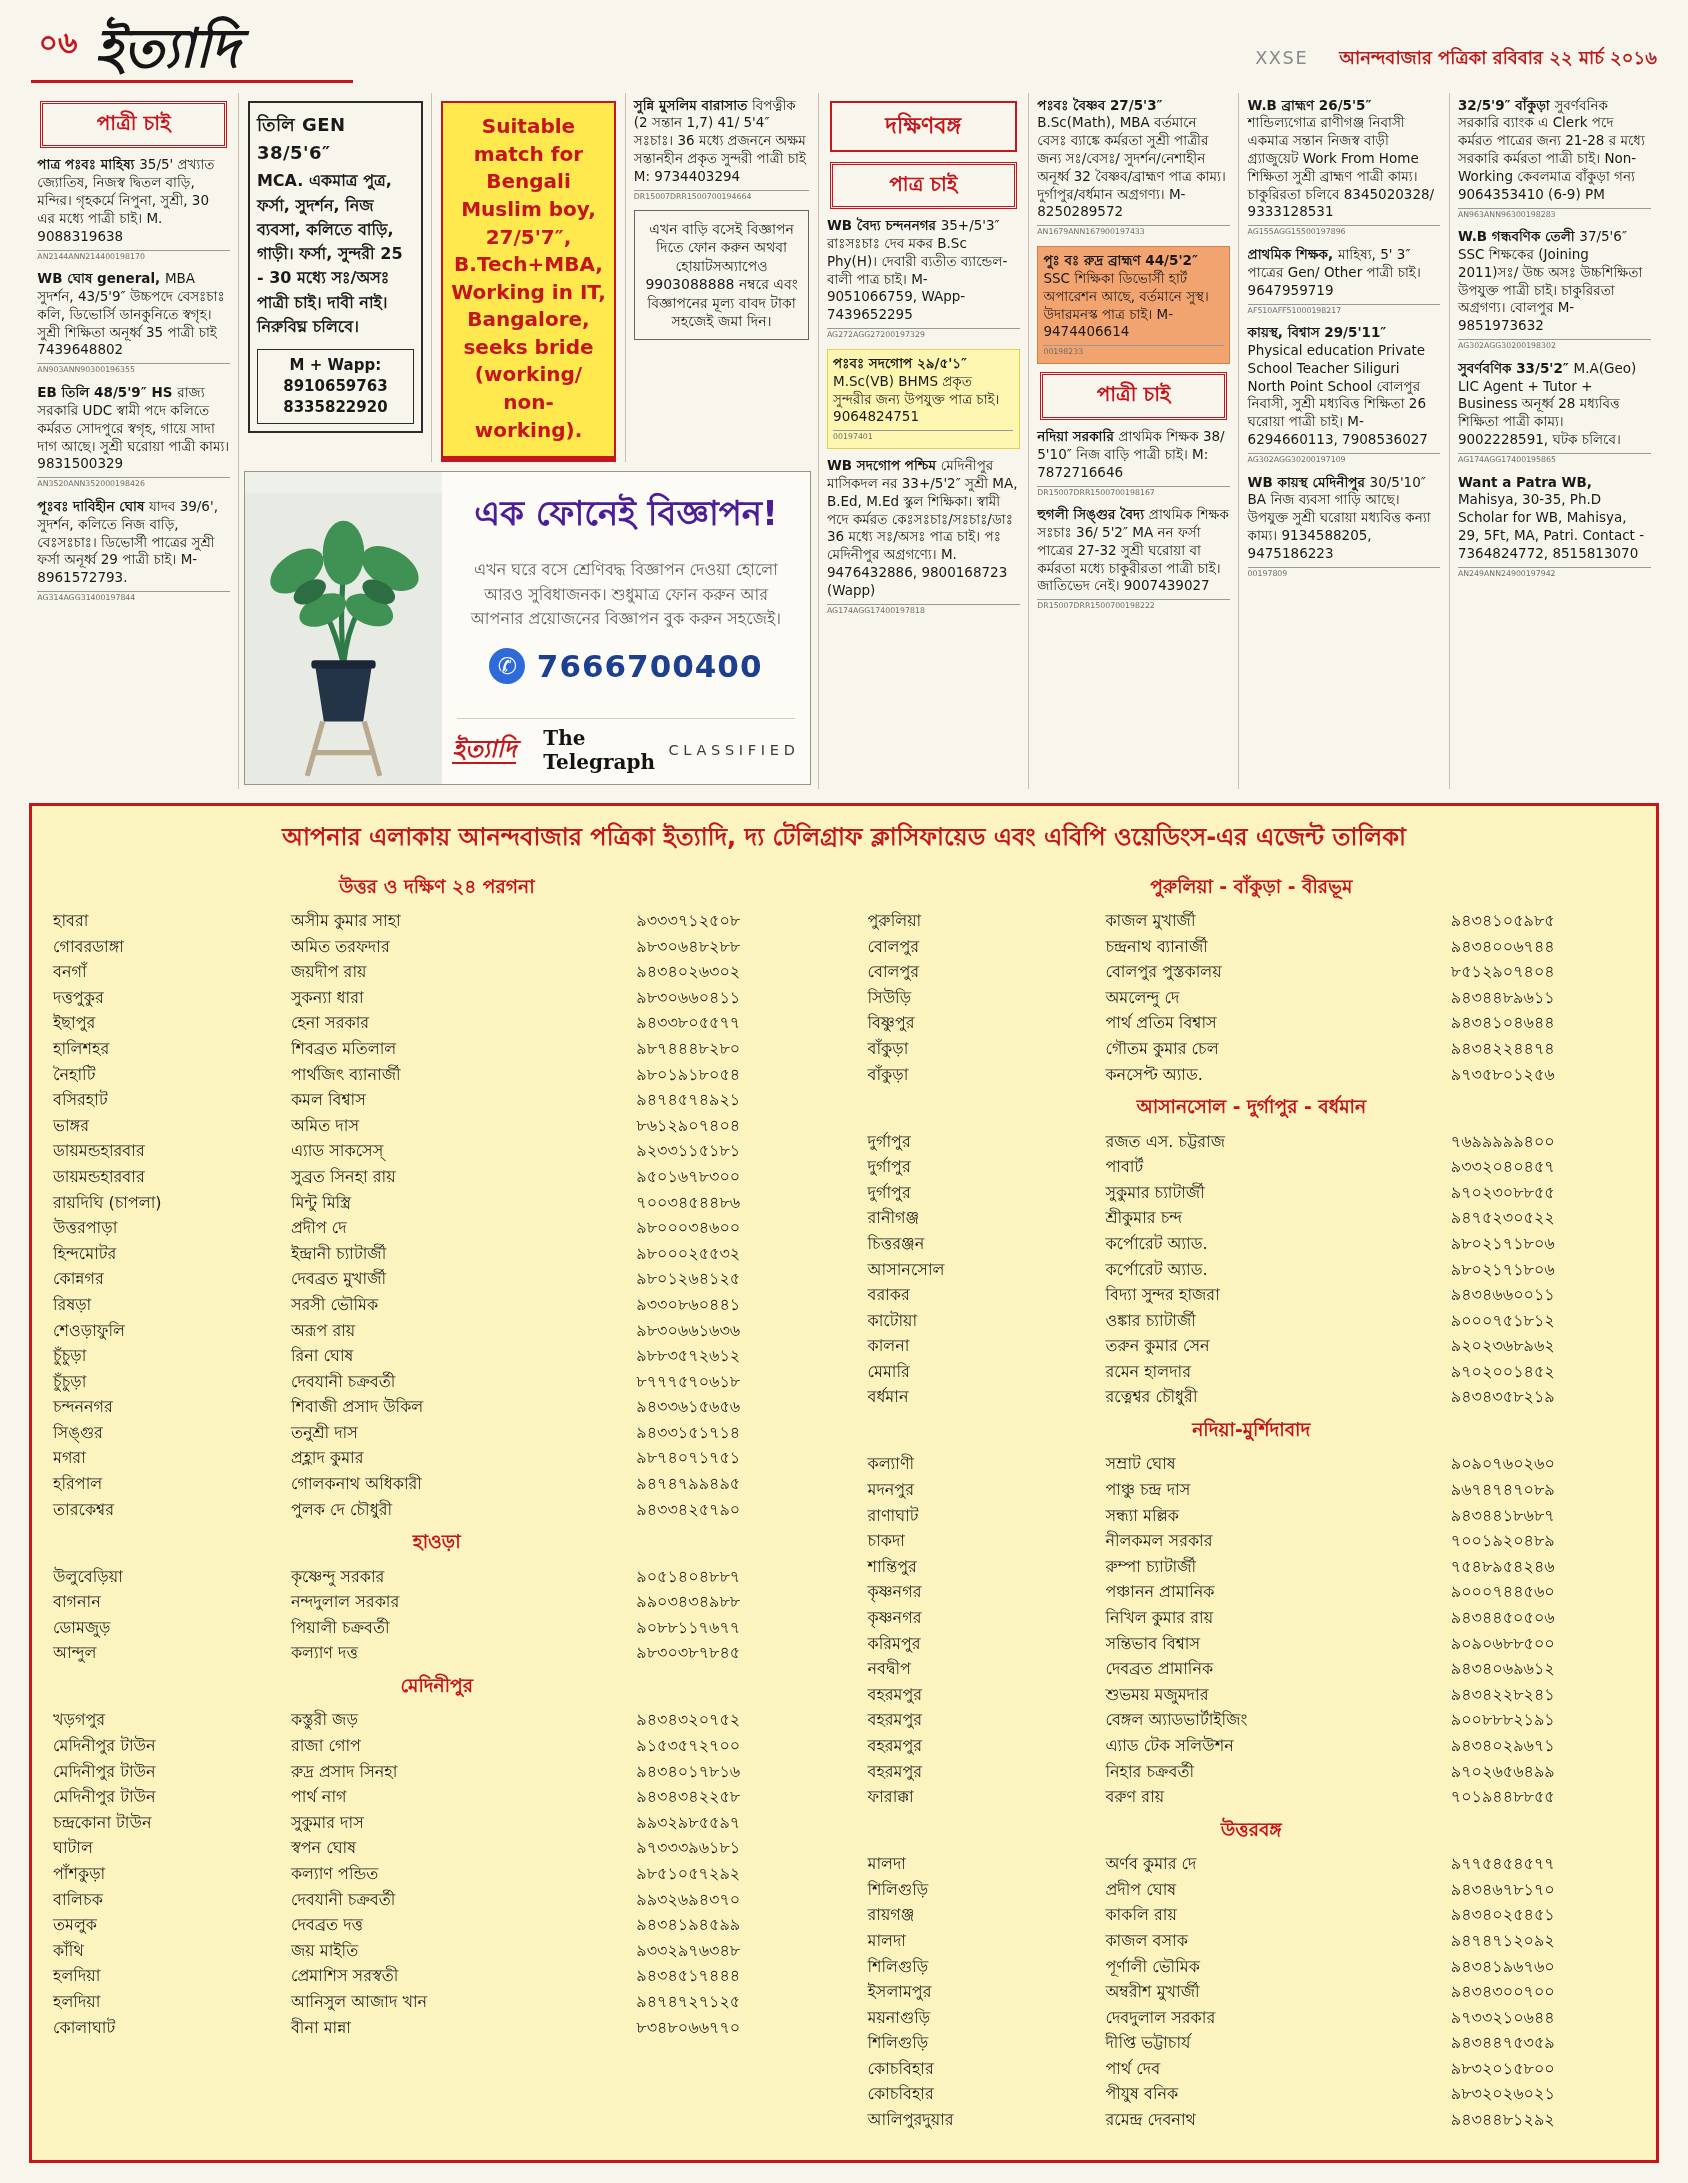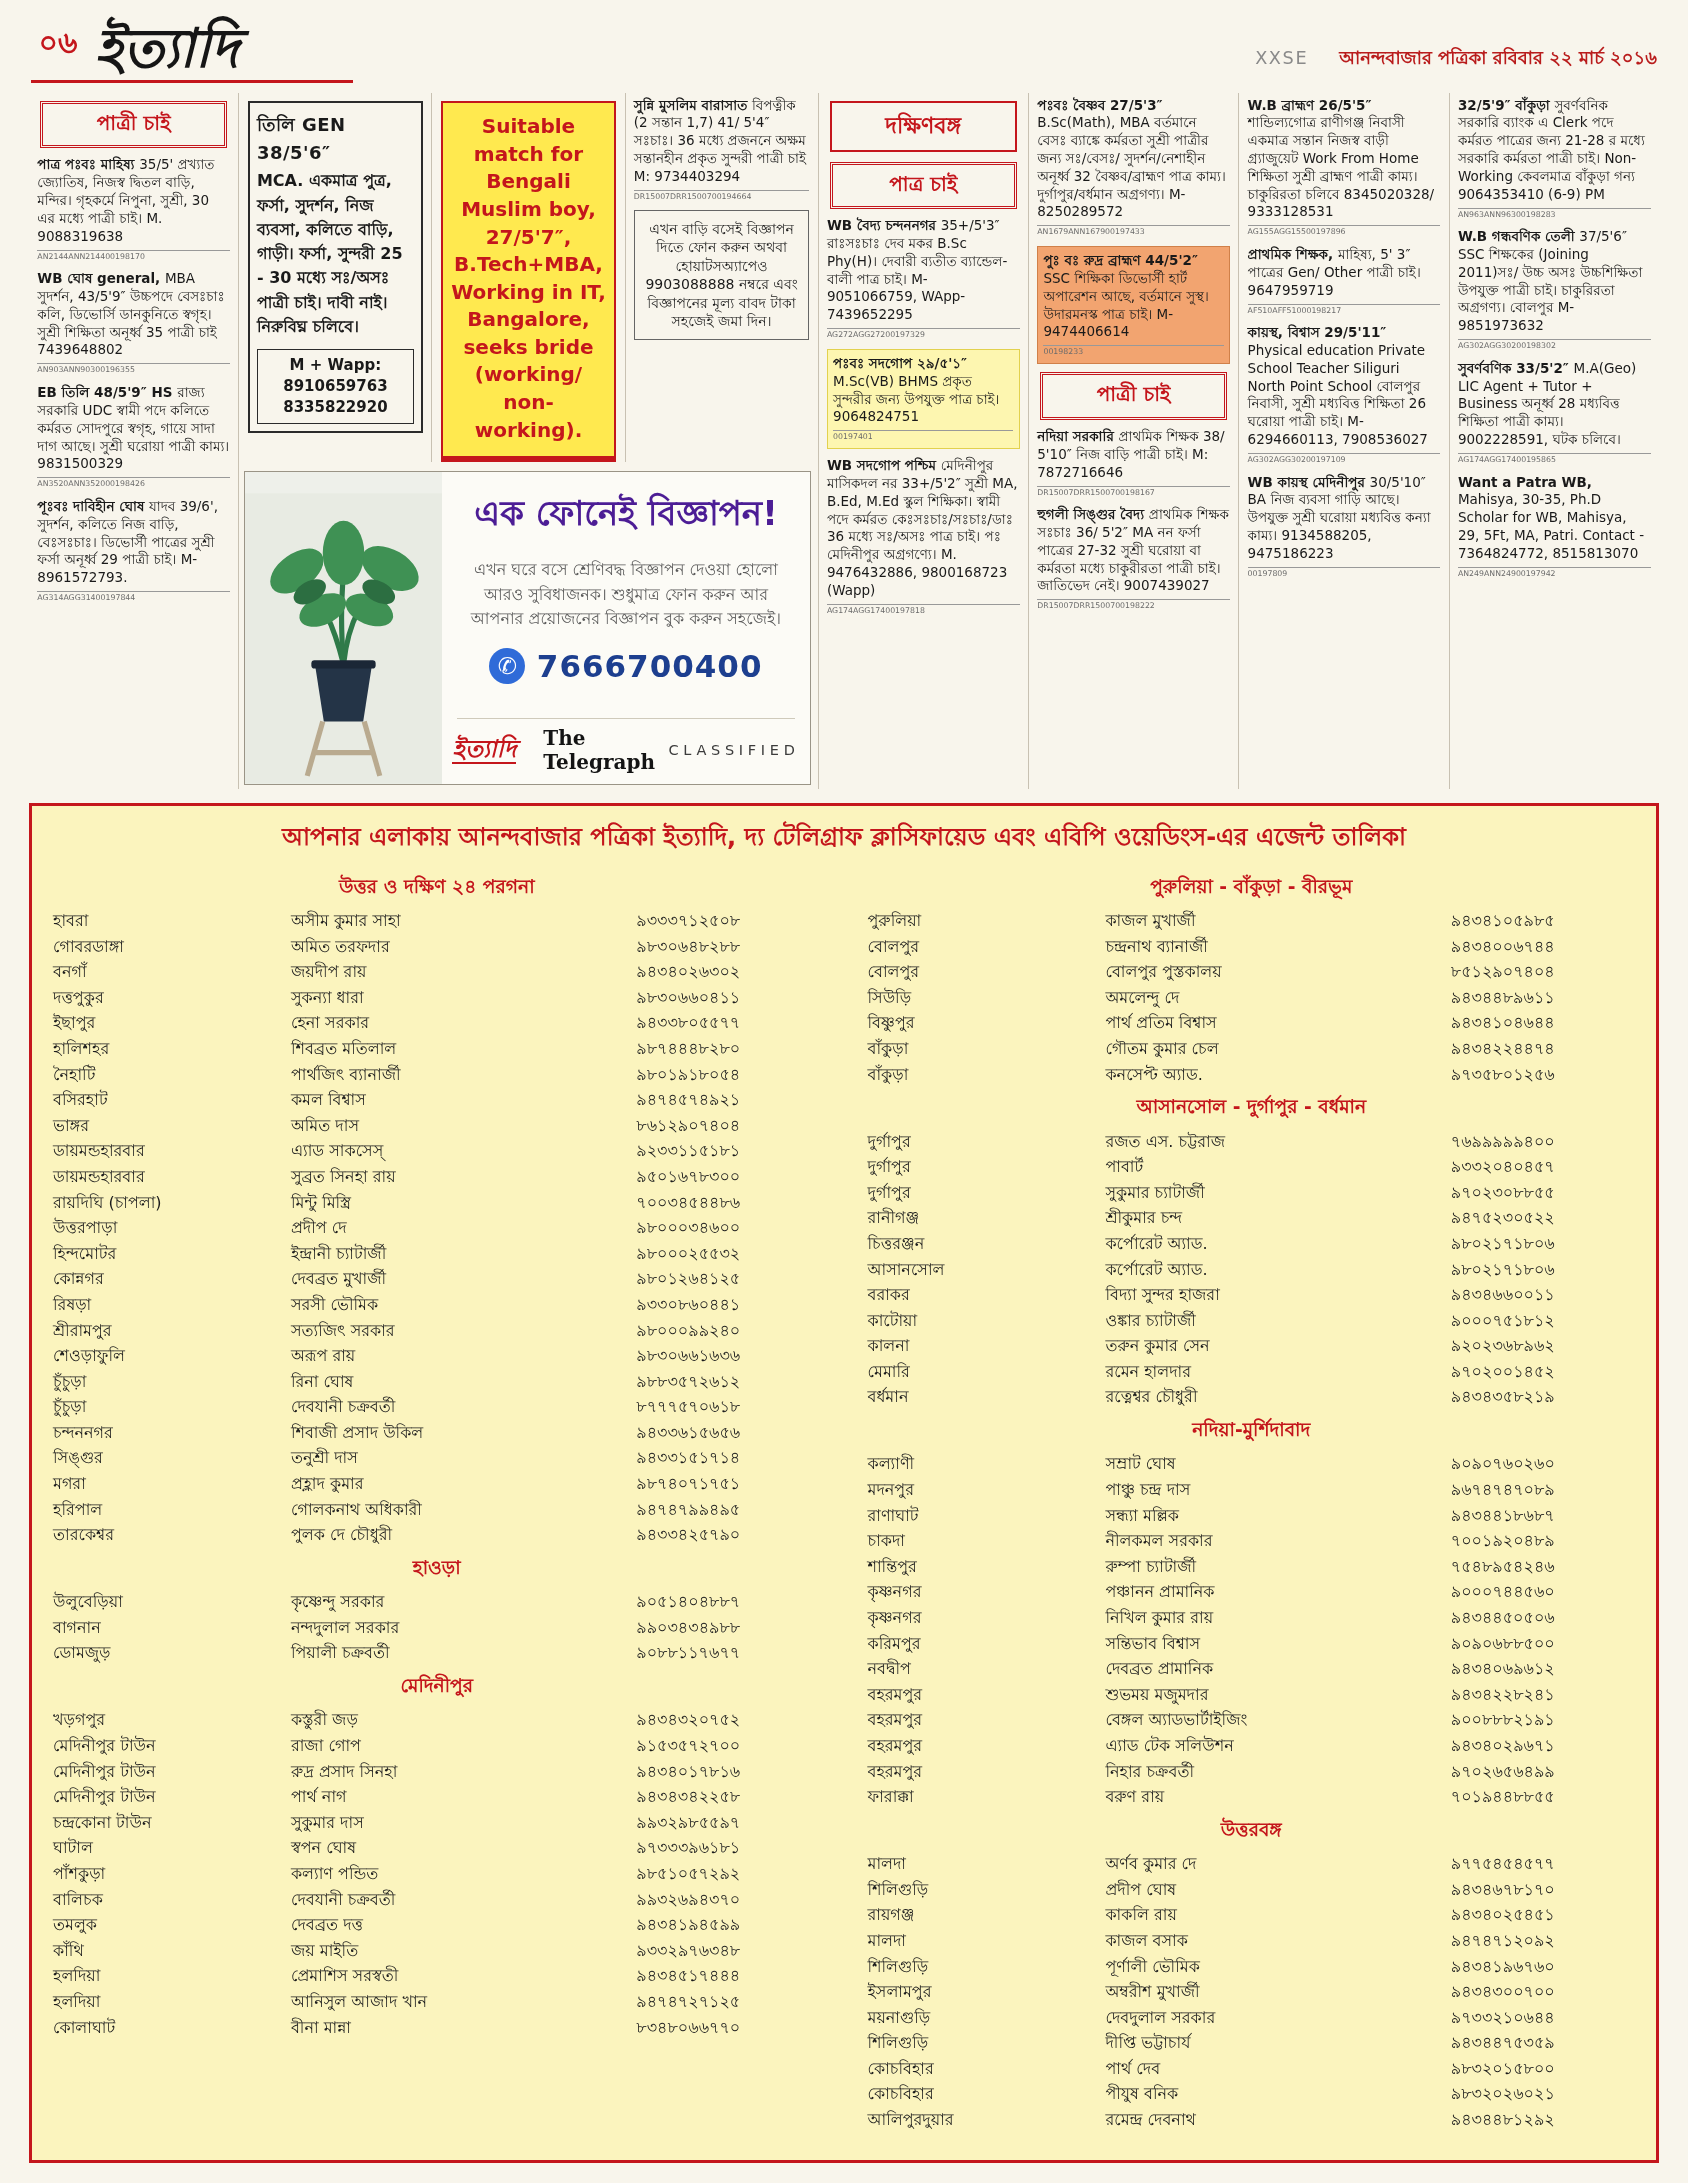--- a/index.html
+++ b/index.html
@@ -331,25 +331,20 @@
             <span class="ag-town">কোন্নগর</span>
             <span class="ag-name">দেবব্রত মুখার্জী</span>
             <span class="ag-phone">৯৮০১২৬৪১২৫</span>
           </div>
           <div class="ag-row">
             <span class="ag-town">রিষড়া</span>
             <span class="ag-name">সরসী ভৌমিক</span>
             <span class="ag-phone">৯৩৩০৮৬০৪৪১</span>
           </div>
           <div class="ag-row">
-            <span class="ag-town">শ্রীরামপুর</span>
-            <span class="ag-name">সত্যজিৎ সরকার</span>
-            <span class="ag-phone">৯৮০০০৯৯২৪০</span>
-          </div>
-          <div class="ag-row">
             <span class="ag-town">শেওড়াফুলি</span>
             <span class="ag-name">অরূপ রায়</span>
             <span class="ag-phone">৯৮৩০৬৬১৬৩৬</span>
           </div>
           <div class="ag-row">
             <span class="ag-town">চুঁচুড়া</span>
             <span class="ag-name">রিনা ঘোষ</span>
             <span class="ag-phone">৯৮৮৩৫৭২৬১২</span>
           </div>
           <div class="ag-row">
@@ -391,20 +386,25 @@
           <div class="ag-row">
             <span class="ag-town">বাগনান</span>
             <span class="ag-name">নন্দদুলাল সরকার</span>
             <span class="ag-phone">৯৯০৩৪৩৪৯৮৮</span>
           </div>
           <div class="ag-row">
             <span class="ag-town">ডোমজুড়</span>
             <span class="ag-name">পিয়ালী চক্রবর্তী</span>
             <span class="ag-phone">৯০৮৮১১৭৬৭৭</span>
           </div>
+          <div class="ag-row">
+            <span class="ag-town">আন্দুল</span>
+            <span class="ag-name">কল্যাণ দত্ত</span>
+            <span class="ag-phone">৯৮৩০৩৮৭৮৪৫</span>
+          </div>
           <div class="ag-sec">মেদিনীপুর</div>
           <div class="ag-row">
             <span class="ag-town">খড়গপুর</span>
             <span class="ag-name">কস্তুরী জড়</span>
             <span class="ag-phone">৯৪৩৪৩২০৭৫২</span>
           </div>
           <div class="ag-row">
             <span class="ag-town">মেদিনীপুর টাউন</span>
             <span class="ag-name">রাজা গোপ</span>
             <span class="ag-phone">৯১৫৩৫৭২৭০০</span>

